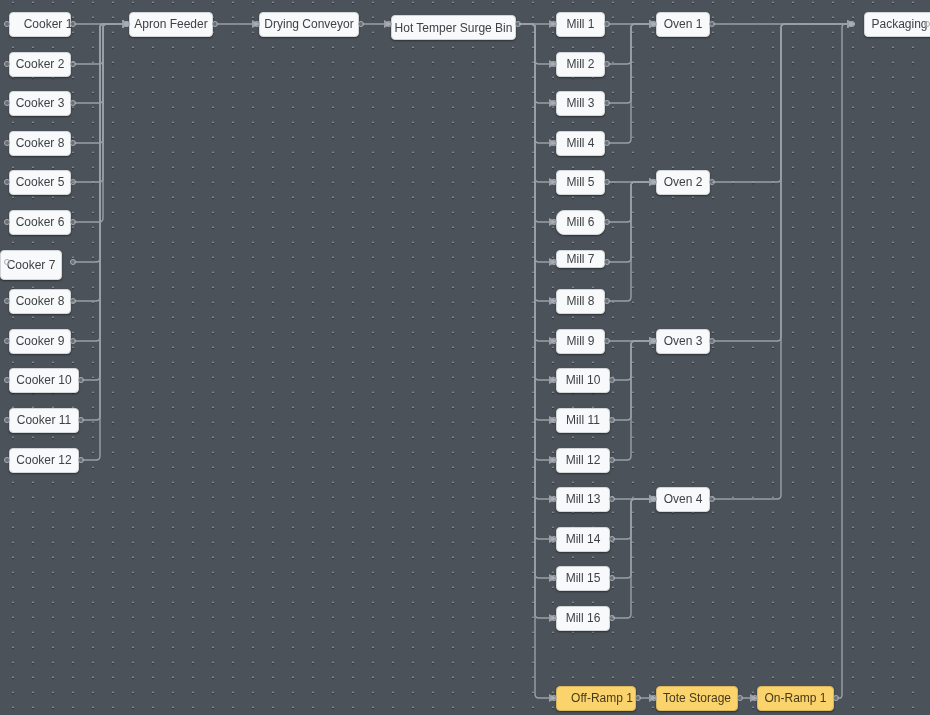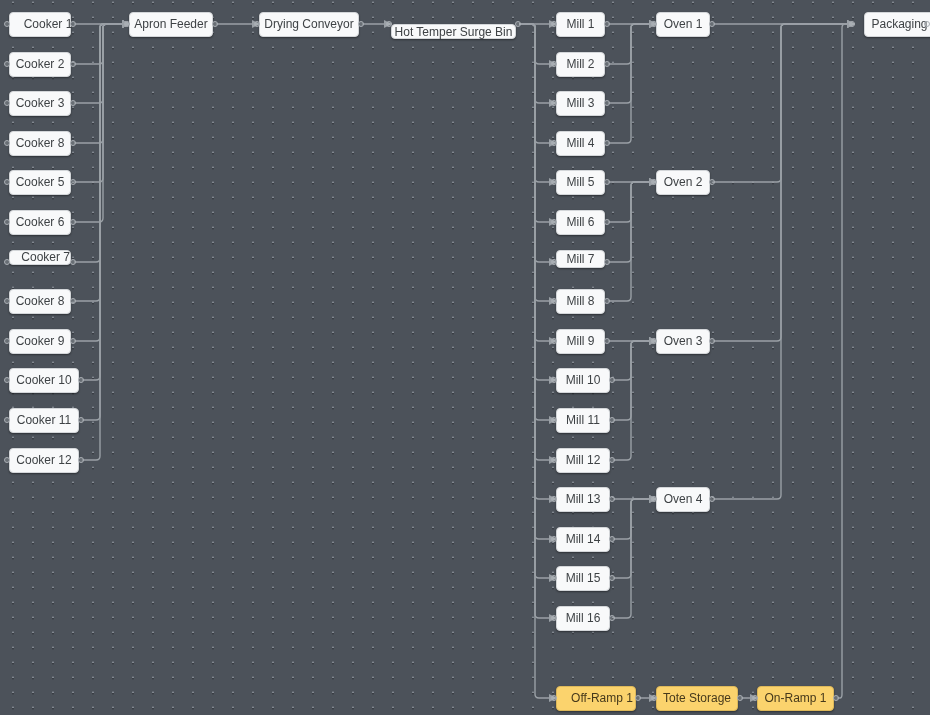--- a/index.html
+++ b/index.html
@@ -56,21 +56,21 @@
     </div>
     <div class="node" style="left: 9px; top: 130.5px; width: 62px; height: 25px;">
       <span>Cooker 8</span>
     </div>
     <div class="node" style="left: 9px; top: 169.5px; width: 62px; height: 25px;">
       <span>Cooker 5</span>
     </div>
     <div class="node" style="left: 9px; top: 209.5px; width: 62px; height: 25px;">
       <span>Cooker 6</span>
     </div>
-    <div class="node" style="left: 9px; top: 249.5px; width: 62px; height: 15px; justify-content: flex-end;">
+    <div class="node" style="left: 0; top: 249.5px; width: 62px; height: 30px;">
       <span>Cooker 7</span>
     </div>
     <div class="node" style="left: 9px; top: 288.5px; width: 62px; height: 25px;">
       <span>Cooker 8</span>
     </div>
     <div class="node" style="left: 9px; top: 328.5px; width: 62px; height: 25px;">
       <span>Cooker 9</span>
     </div>
     <div class="node" style="left: 9px; top: 367.5px; width: 70px; height: 25px;">
       <span>Cooker 10</span>
@@ -80,39 +80,39 @@
     </div>
     <div class="node" style="left: 9px; top: 447.5px; width: 70px; height: 25px;">
       <span>Cooker 12</span>
     </div>
     <div class="node" style="left: 129px; top: 11.5px; width: 84px; height: 25px;">
       <span>Apron Feeder</span>
     </div>
     <div class="node" style="left: 259px; top: 11.5px; width: 100px; height: 25px;">
       <span>Drying Conveyor</span>
     </div>
-    <div class="node" style="left: 391px; top: 24px; width: 125px; height: 15px;">
+    <div class="node" style="left: 391px; top: 15px; width: 125px; height: 25px;">
       <span>Hot Temper Surge Bin</span>
     </div>
     <div class="node" style="left: 556px; top: 11.5px; width: 49px; height: 25px;">
       <span>Mill 1</span>
     </div>
     <div class="node" style="left: 556px; top: 51.5px; width: 49px; height: 25px;">
       <span>Mill 2</span>
     </div>
     <div class="node" style="left: 556px; top: 90.5px; width: 49px; height: 25px;">
       <span>Mill 3</span>
     </div>
     <div class="node" style="left: 556px; top: 130.5px; width: 49px; height: 25px;">
       <span>Mill 4</span>
     </div>
     <div class="node" style="left: 556px; top: 169.5px; width: 49px; height: 25px;">
       <span>Mill 5</span>
     </div>
-    <div class="node" style="left: 556px; top: 209.5px; width: 49px; height: 25px;">
+    <div class="node" style="left: 556px; top: 209.5px; width: 49px; height: 25px; border-radius: 8px;">
       <span>Mill 6</span>
     </div>
     <div class="node" style="left: 556px; top: 249.5px; width: 49px; height: 18px;">
       <span>Mill 7</span>
     </div>
     <div class="node" style="left: 556px; top: 288.5px; width: 49px; height: 25px;">
       <span>Mill 8</span>
     </div>
     <div class="node" style="left: 556px; top: 328.5px; width: 49px; height: 25px;">
       <span>Mill 9</span>

